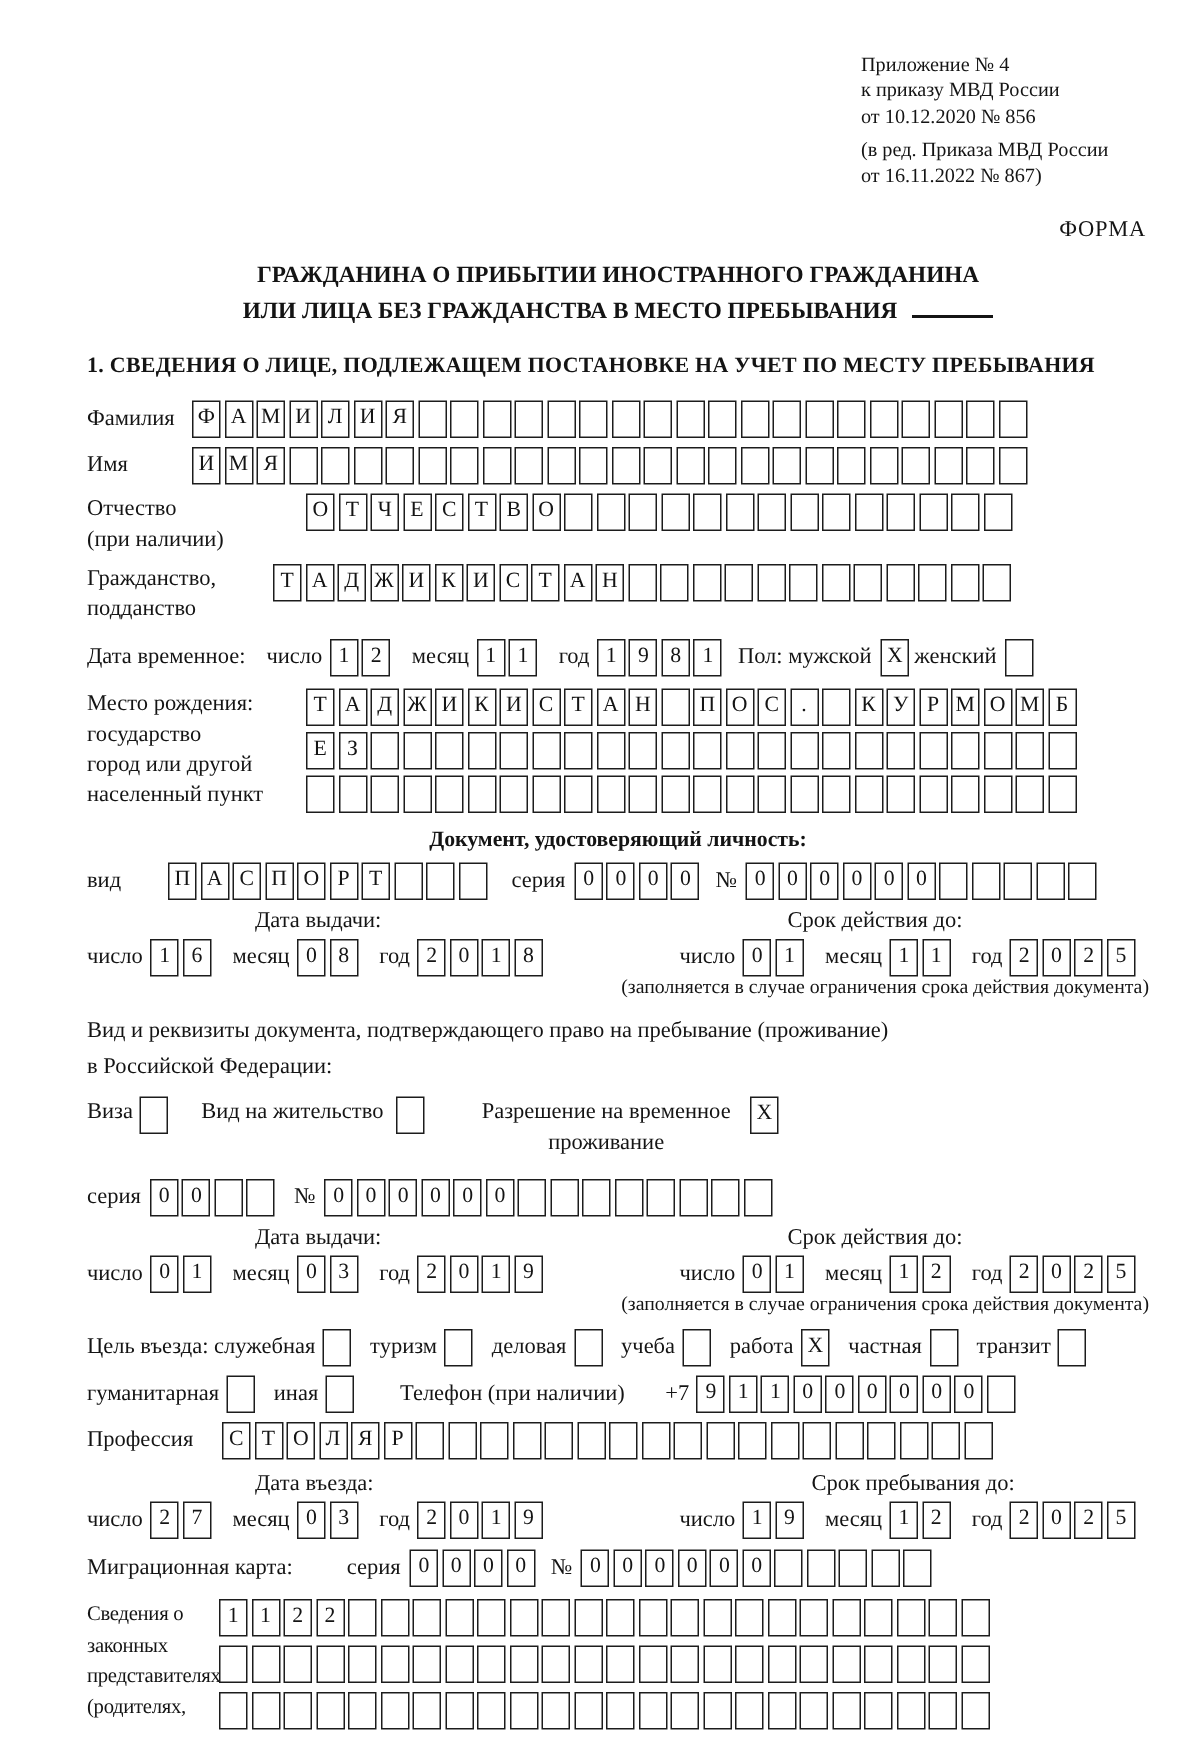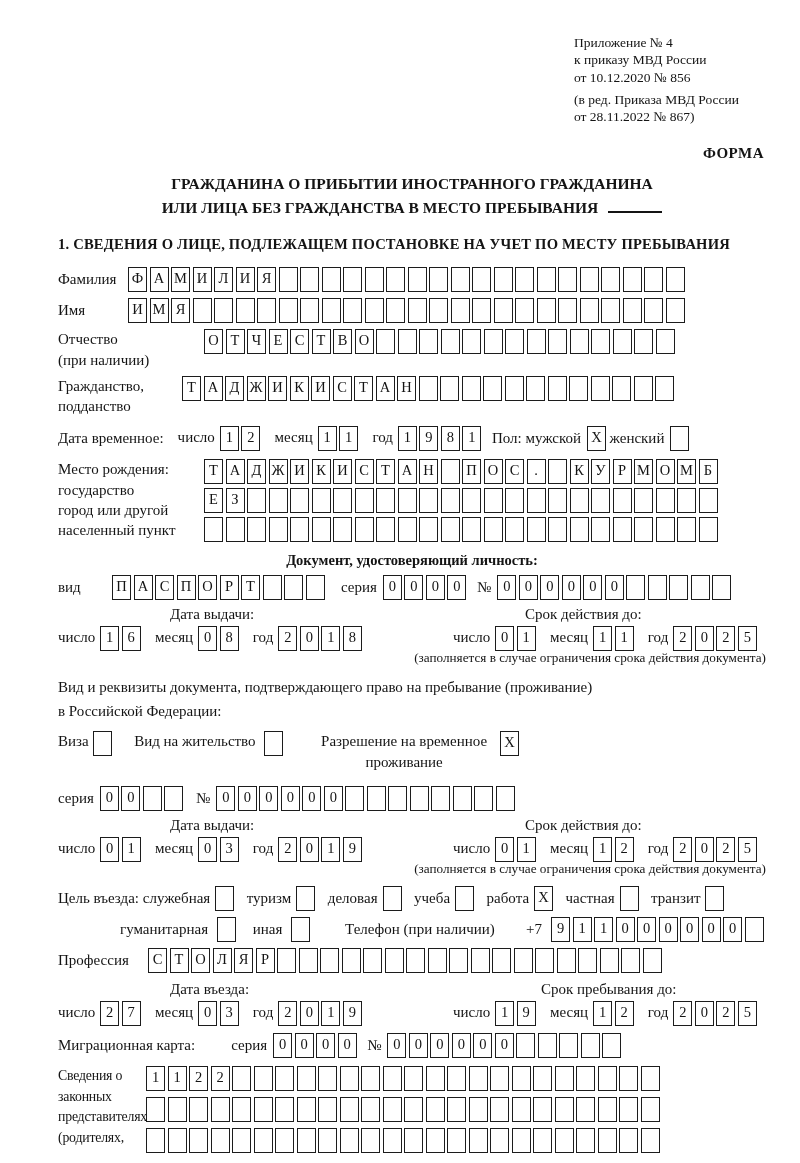--- a/index.html
+++ b/index.html
@@ -5,21 +5,21 @@
   html,body{margin:0;padding:0;background:#ffffff;}
   .page{
     width:800px;height:1163px;box-sizing:border-box;
     padding:34px 34px 0 58px;overflow:hidden;
     font-family:"Liberation Serif","DejaVu Serif",serif;
     font-size:15px;color:#141414;background:#fff;
   }
   
   .annex{margin-left:auto;width:192px;font-size:13.5px;line-height:1.28;}
   .annex .gap{margin-top:5px;}
-  .forma{text-align:right;font-weight:bold;font-size:15px;margin:20px 2px 6px 0;letter-spacing:.5px;}
+  .forma{text-align:right;font-weight:normal;font-size:15px;margin:20px 2px 6px 0;letter-spacing:.5px;}
   .title{text-align:center;font-weight:bold;font-size:15.5px;line-height:1.55;margin:10px 0 4px;}
   .blank{display:inline-block;width:54px;border-bottom:2px solid #141414;margin-left:10px;}
   .section{font-weight:bold;font-size:14.6px;margin:16px 0 14px;letter-spacing:.2px;}
 
   
   .row{display:flex;align-items:center;margin-bottom:6px;}
   .row.top{align-items:flex-start;}
   .lbl{margin-right:6px;white-space:nowrap;}
   .lblcol{flex:none;line-height:1.35;}
   .cells{white-space:nowrap;flex:none;}
@@ -44,36 +44,36 @@
   
   .permits{display:flex;align-items:flex-start;margin:8px 0 14px;}
   .permits .item{display:flex;align-items:flex-start;}
   .permits .txt{line-height:1.35;}
   .permits .ctr{text-align:center;}
   .cbgap{display:inline-block;width:8px;}
 
   
   .purpose .lbl{margin:0 5px 0 10px;}
   .purpose .lbl:first-child{margin-left:0;}
-  .indent2{margin-left:62px;justify-content:space-between;}
+  .indent2{}
 
   
   .gl{width:88px;flex:none;font-size:13.8px;line-height:1.5;letter-spacing:-.2px;}
 </style>
 </head>
 <body>
 
 <div class="page">
 
   <div class="annex">
     <div>Приложение № 4</div>
     <div>к приказу МВД России</div>
     <div>от 10.12.2020 № 856</div>
     <div class="gap">(в ред. Приказа МВД России</div>
-    <div>от 28.11.2022 № 867)</div>
+    <div>от 16.11.2022 № 867)</div>
   </div>
 
   <div class="forma">ФОРМА</div>
 
   <div class="title">
     <div>ГРАЖДАНИНА О ПРИБЫТИИ ИНОСТРАННОГО ГРАЖДАНИНА</div>
     <div>
       <span>ИЛИ ЛИЦА БЕЗ ГРАЖДАНСТВА В МЕСТО ПРЕБЫВАНИЯ</span><span class="blank"></span>
     </div>
   </div>

